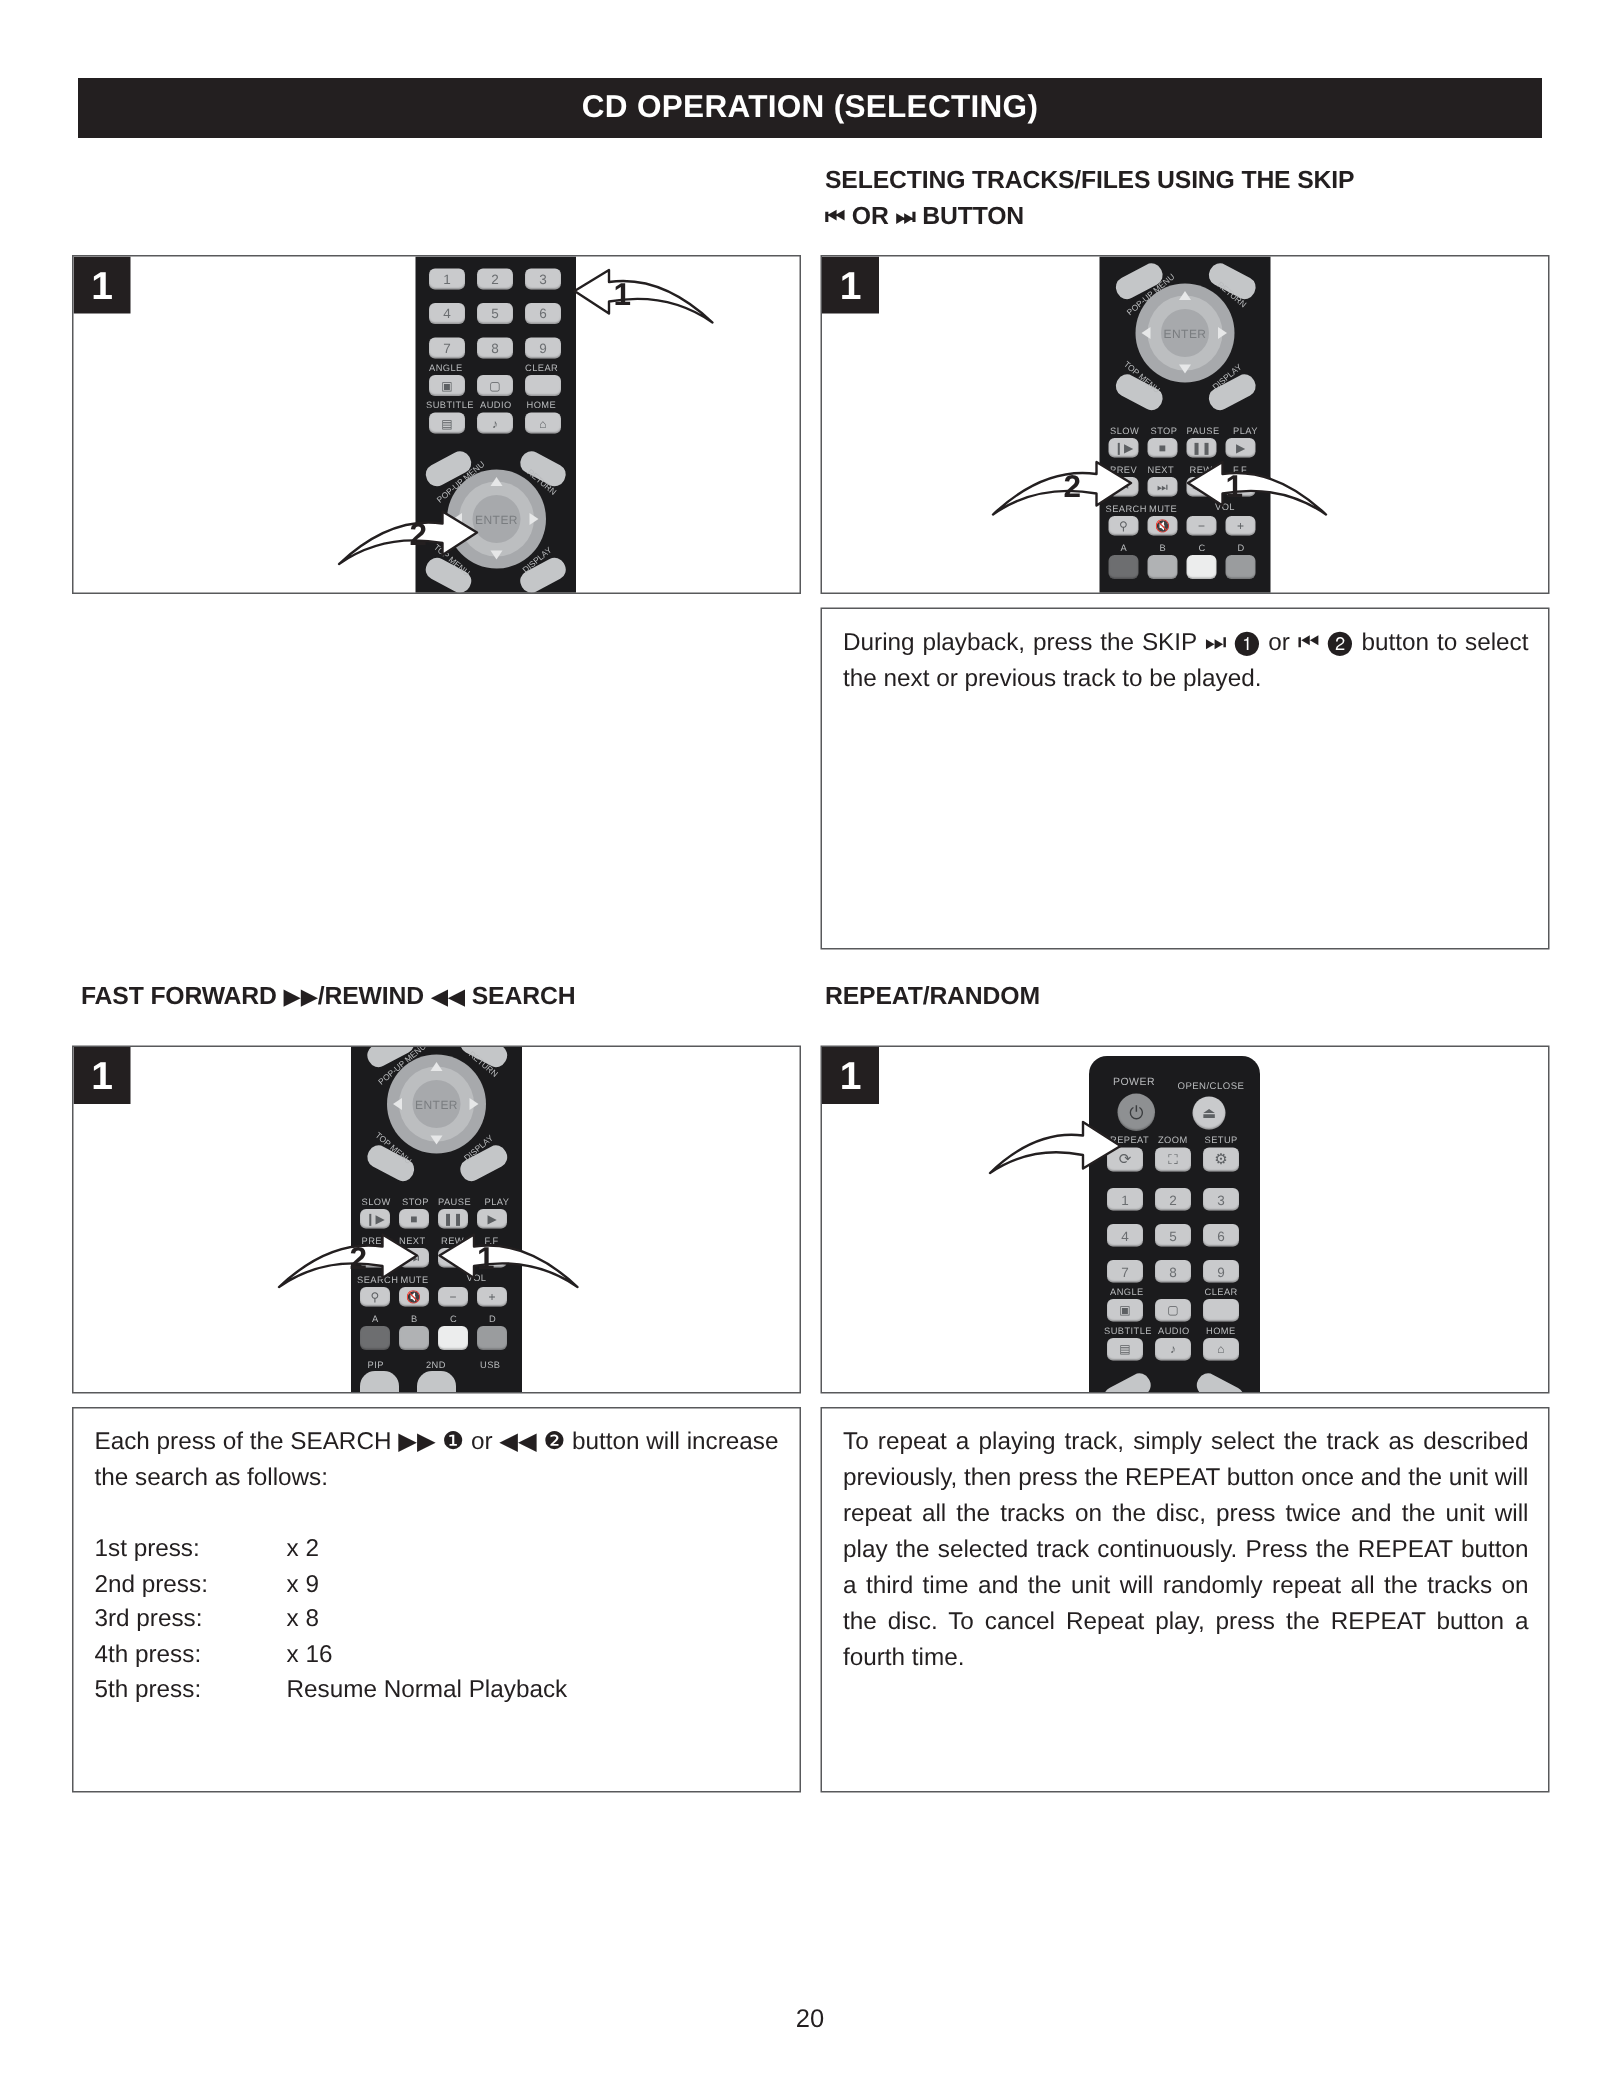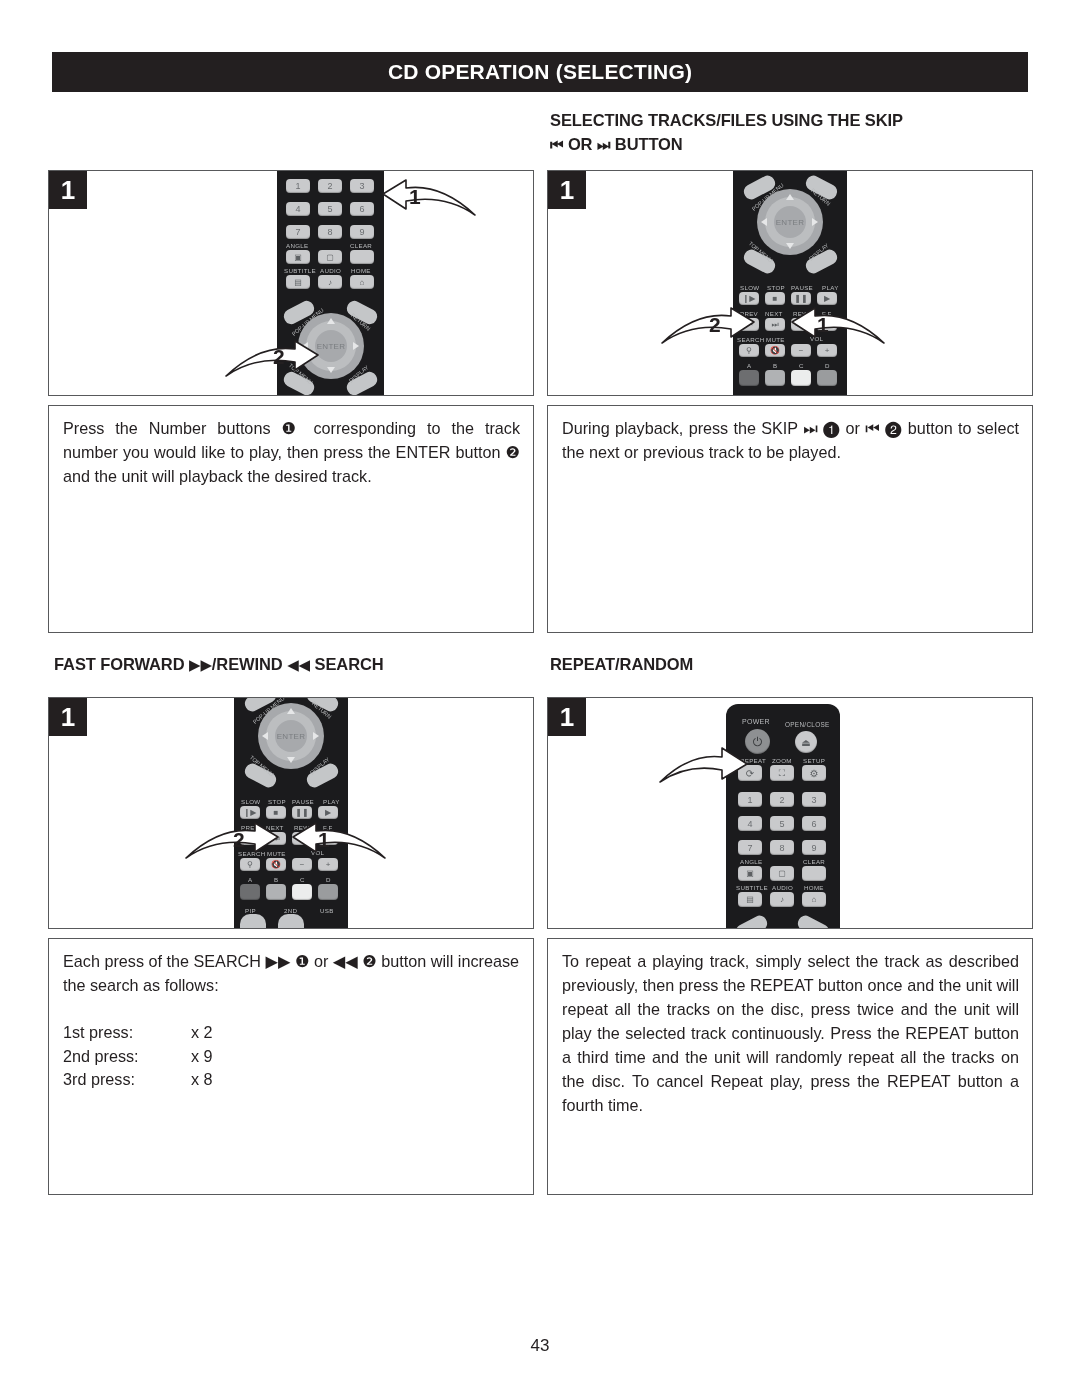--- a/index.html
+++ b/index.html
@@ -388,23 +388,20 @@
     </div>
 
     <div class="arrowwhite" style="left:105px; top:129px; width:105px; height:48px;">
       <svg width="105" height="48" viewBox="0 0 105 48">
         <path d="M101 22 L78 8 L78 16 Q43 11 9 43 Q39 22 78 29 L78 37 Z" fill="#ffffff" stroke="#231f20" stroke-width="1.6" stroke-linejoin="round"></path>
       </svg>
       <span class="num-lbl" style="left:56px; top:13px;">2</span>
     </div>
   </div>
 
-  <div class="box" id="txtbox-tl">
-    <div class="body-text">Press the Number buttons ❶ corresponding to the track number you would like to play, then press the ENTER button ❷ and the unit will playback the desired track.</div>
-  </div>
 
   <div class="box" id="txtbox-tr">
     <div class="body-text">During playback, press the SKIP ⏭ ❶ or ⏮ ❷ button to select the next or previous track to be played.</div>
   </div>
 
   <div class="box img-box" id="imgbox-bl">
     <div class="step-badge">1</div>
 
     <div class="remote" style="left:185px; top:0px; width:114px; height:232px;">
 
@@ -567,23 +564,31 @@
           <td>x 2</td>
         </tr>
         <tr>
           <td class="lbl">2nd press:</td>
           <td>x 9</td>
         </tr>
         <tr>
           <td class="lbl">3rd press:</td>
           <td>x 8</td>
         </tr>
+        <tr>
+          <td class="lbl">4th press:</td>
+          <td>x 16</td>
+        </tr>
+        <tr>
+          <td class="lbl">5th press:</td>
+          <td>Resume Normal Playback</td>
+        </tr>
       </tbody>
     </table>
   </div>
 
   <div class="box" id="txtbox-br">
     <div class="body-text">To repeat a playing track, simply select the track as described previously, then press the REPEAT button once and the unit will repeat all the tracks on the disc, press twice and the unit will play the selected track continuously. Press the REPEAT button a third time and the unit will randomly repeat all the tracks on the disc. To cancel Repeat play, press the REPEAT button a fourth time.</div>
   </div>
 
-  <div class="page-num">43</div>
+  <div class="page-num">20</div>
 
 </div>
 
 </body></html>

